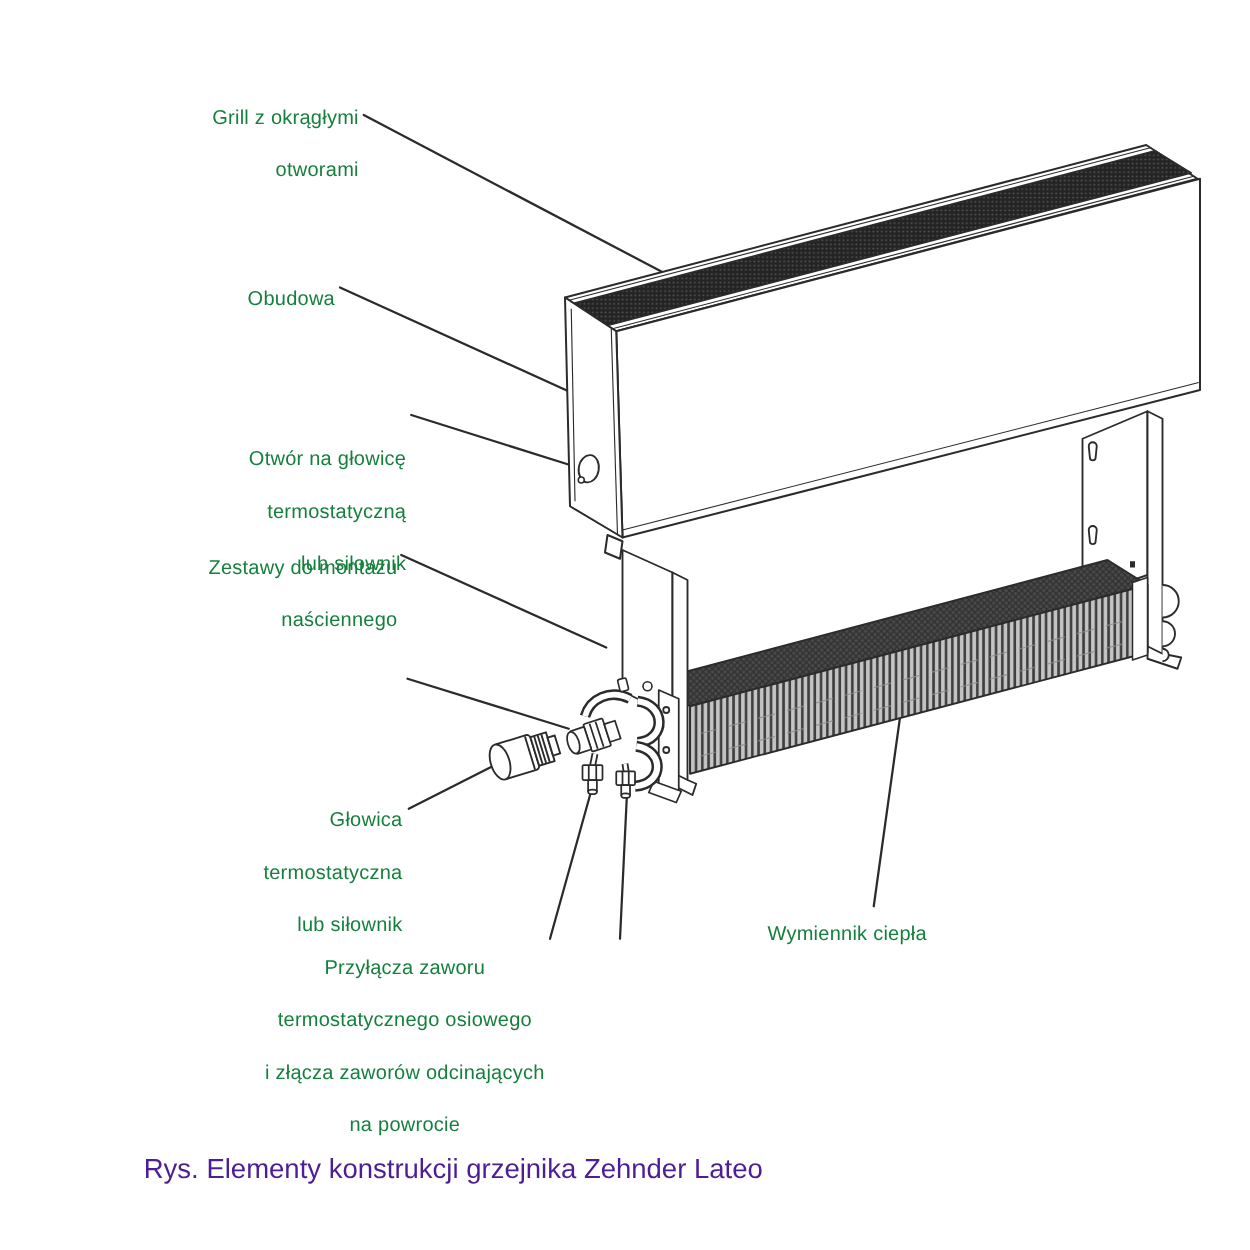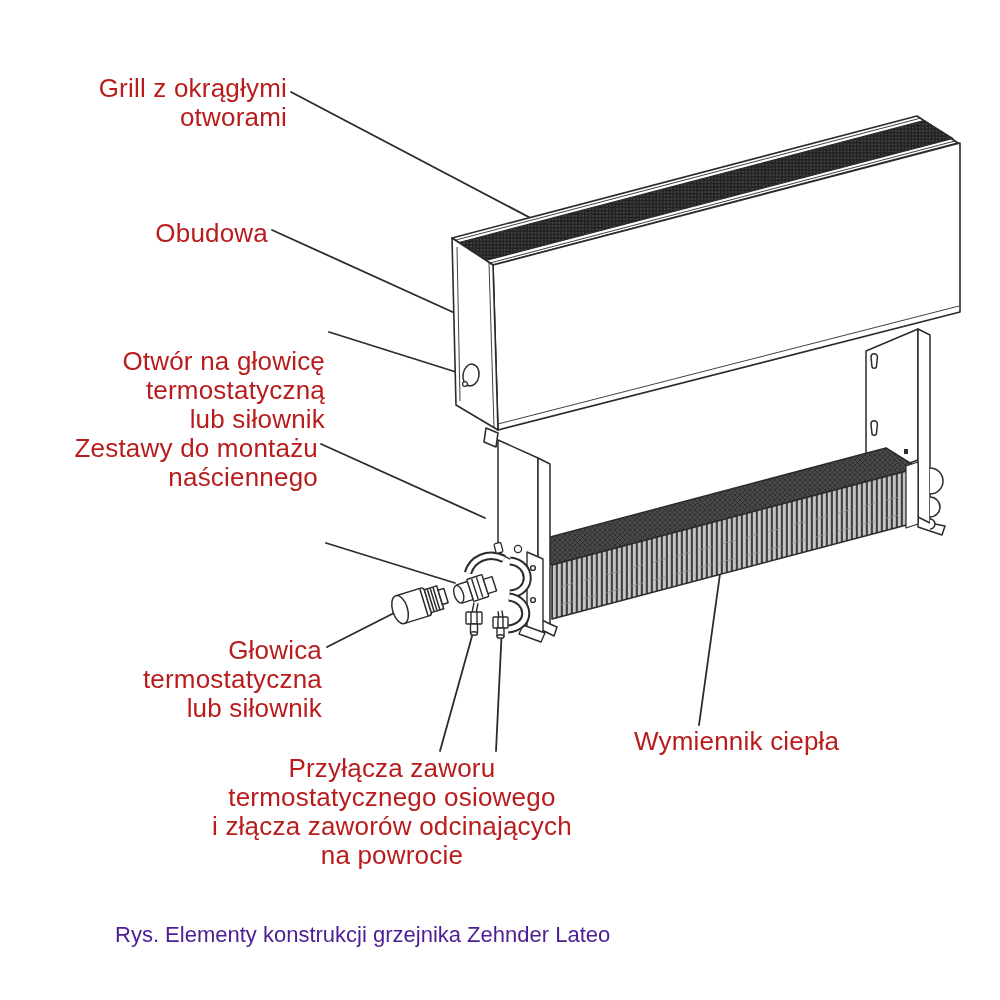--- a/index.html
+++ b/index.html
@@ -2,21 +2,21 @@
 <html><head>
 <meta charset="utf-8">
 <style>
   html,body{margin:0;padding:0;background:#ffffff;}
   #stage{
     position:relative;width:1000px;height:1000px;background:#ffffff;
     font-family:"Liberation Sans", sans-serif;color:#2b2b2b;overflow:hidden;
   }
   #diagram-svg{position:absolute;left:0;top:0;width:1000px;height:1000px;}
   .label{
-    position:absolute;font-size:26px;line-height:29px;color:#b91c1c;
+    position:absolute;font-size:16px;line-height:42px;color:#15803d;
     white-space:pre-line;letter-spacing:0.2px;
   }
   .r{text-align:right;}
   .l{text-align:left;}
   #caption{position:absolute;left:115px;top:922px;font-size:22px;color:#4c1d95;}
 </style>
 </head>
 <body>
 
 <div id="stage">
@@ -171,16 +171,16 @@
 lub siłownik</div>
   <div class="label r" style="right:682px;top:434px;margin-left:32px;">Zestawy do montażu
 naściennego</div>
   <div class="label r" style="right:678px;top:636px;">Głowica
 termostatyczna
 lub siłownik</div>
   <div class="label l" style="left:212px;top:754px;text-align:center;">Przyłącza zaworu
 termostatycznego osiowego
 i złącza zaworów odcinających
 na powrocie</div>
-  <div class="label l" style="left:634px;top:727px;">Wymiennik ciepła</div>
+  <div class="label l" style="left:614px;top:727px;">Wymiennik ciepła</div>
 
   <div id="caption">Rys. Elementy konstrukcji grzejnika Zehnder Lateo</div>
 </div>
 
 </body></html>

